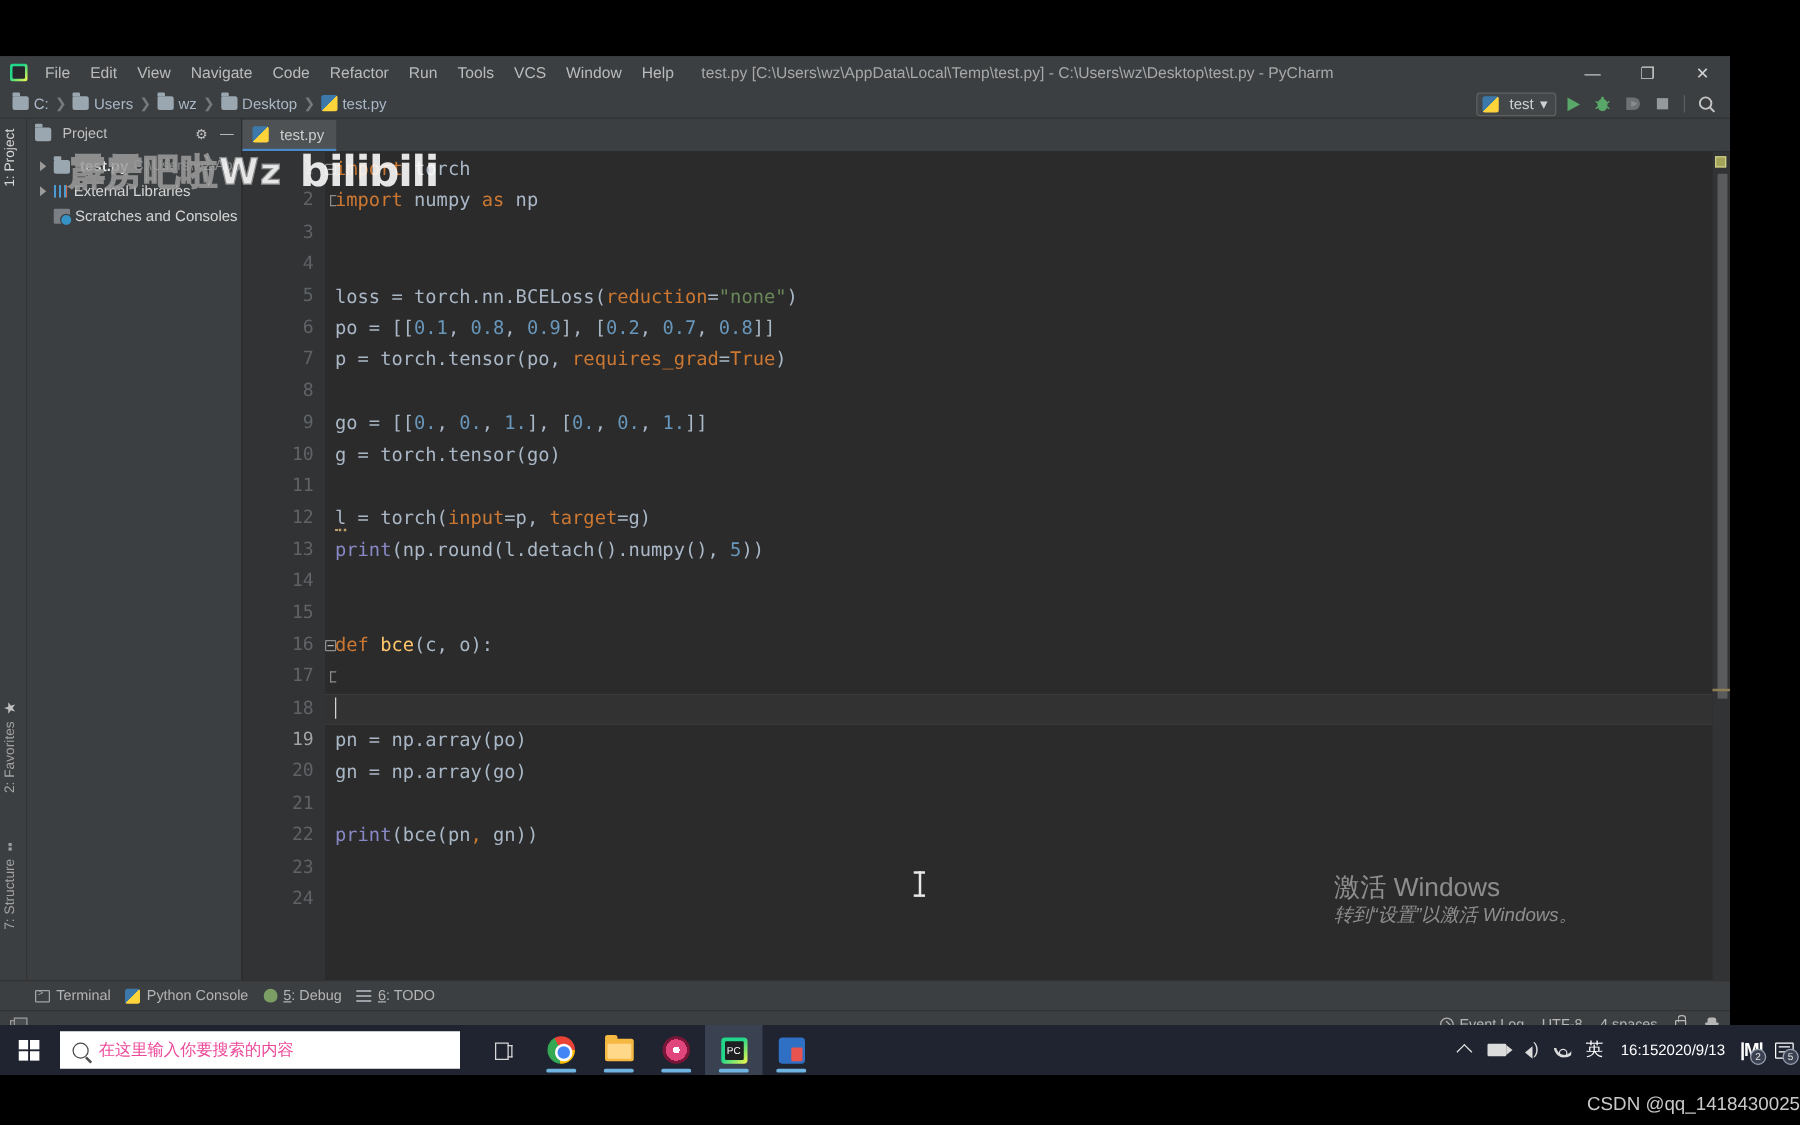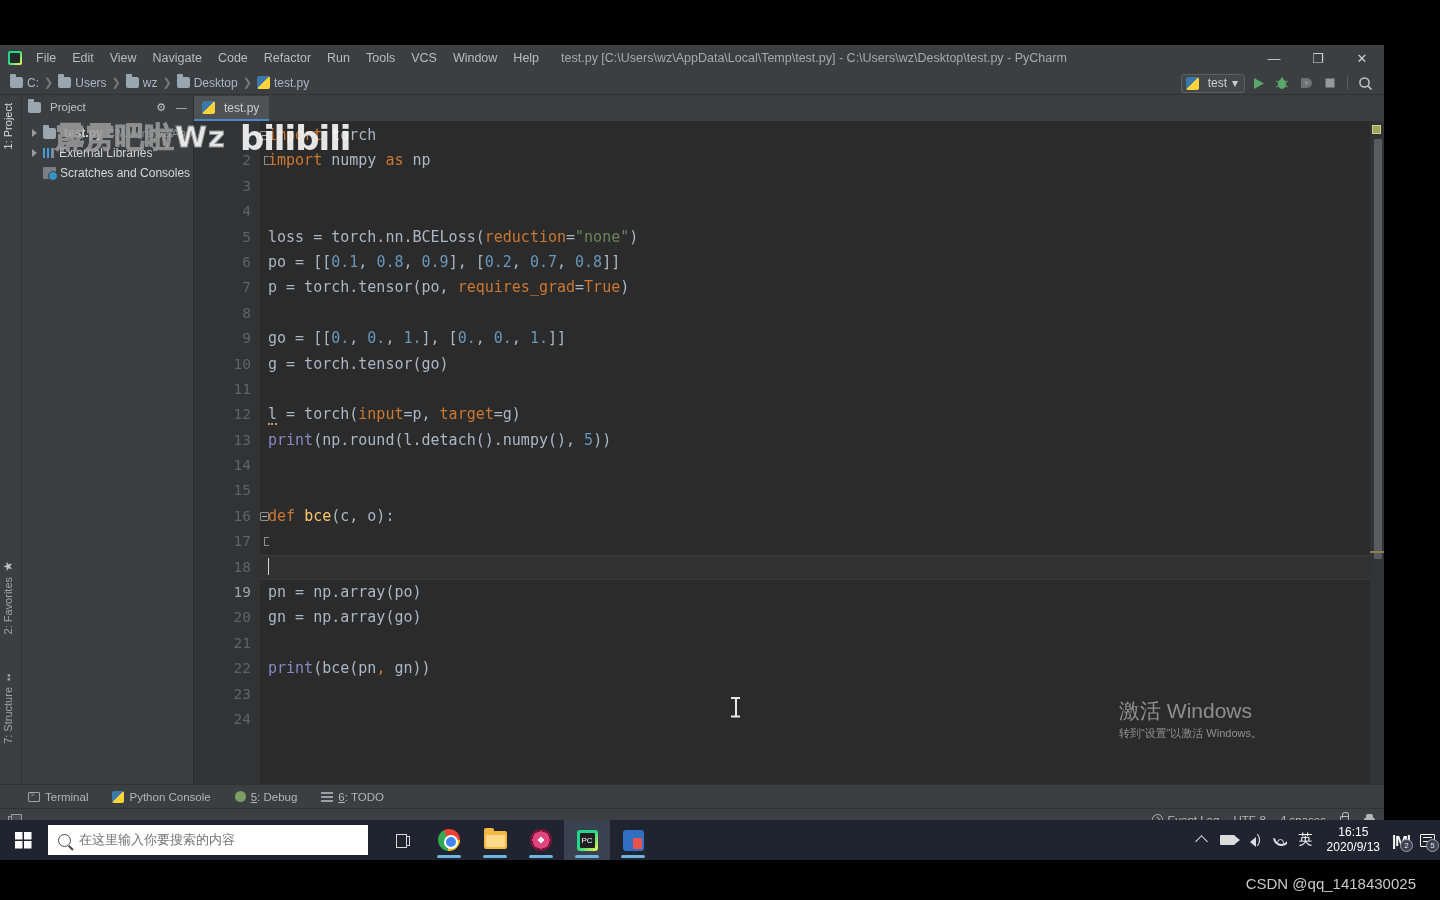--- a/index.html
+++ b/index.html
@@ -195,21 +195,21 @@
   
   .markerbar { width: 14px; background: #313335; flex:none; position: relative; }
   .insp-sq { position:absolute; right:3px; top:4px; width:9px; height:9px; background:#a4a35a; border:1px solid #cfcf8a;}
   .scrollzone { position:absolute; right:1px; top:18px; width:10px; bottom:60px; }
   .scrollthumb { position:absolute; left:1px; top:0; width:8px; height:420px; background:#595b5d; border-radius:1px;}
   .marker-line { position:absolute; right:0; top:430px; width:14px; height:2px; background:#8d7e55;}
 
   
   .bottombar {
     height: 24px; background: #3c3f41; display:flex; align-items:center;
-    gap: 24px; padding-left: 28px; border-top: 1px solid #323232; position: relative;
+    gap: 12px; padding-left: 28px; border-top: 1px solid #323232; position: relative;
   }
   .btool { display:flex; align-items:center; gap:5px; font-size: 11.5px; color:#b4b4b4; }
   .btool u { text-decoration: underline; }
   .term-ico{width:12px;height:10px;border:1px solid #a3a3a3;border-radius:1px;position:relative;}
   .term-ico::after{content:">";position:absolute;left:1px;top:-3px;font-size:8px;color:#a3a3a3;}
   .pyc-ico{width:12px;height:12px;border-radius:2px;background:linear-gradient(135deg,#3c78aa 0 50%,#ffd43b 50% 100%);}
   .bug-ico{width:11px;height:11px;border-radius:50% 50% 45% 45%;background:#7a9e63;position:relative;}
   .todo-ico{width:12px;height:10px;background:
      linear-gradient(#9aa0a6 0 2px, transparent 2px 4px) repeat-y;
      background-size:12px 4px;}
@@ -248,23 +248,23 @@
   }
   .wm-bili .logo {
     font-size: 34px; font-weight: bold; color: #ffffff; letter-spacing: -1px;
     font-family: "DejaVu Sans", sans-serif;
   }
   .wm-winact {
     position: absolute; right: 122px; bottom: 78px; text-align: left;
     color: #dedede; pointer-events: none; opacity: .55;
   }
   .wm-winact .l1 { font-size: 21px; line-height: 26px; }
-  .wm-winact .l2 { font-size: 11px; line-height: 18px; }
+  .wm-winact .l2 { font-size: 15px; line-height: 18px; font-style: italic; }
   .wm-csdn {
-    position: absolute; right: 24px; bottom: 8px; color: #c9c9c9;
+    position: absolute; right: 0; bottom: 8px; color: #c9c9c9;
     font-size: 15px; pointer-events:none;
   }
 
   
   .taskbar {
     position: absolute; left:0; bottom: 40px; width: 1440px; height: 40px;
     background: #1f2430; display: flex; align-items: center;
   }
   .start {
     width: 46px; height: 40px; display:flex; align-items:center; justify-content:center;
@@ -276,21 +276,21 @@
       linear-gradient(#ffffff,#ffffff) 9.5px 0/7.5px 7.5px no-repeat,
       linear-gradient(#ffffff,#ffffff) 0 9.5px/7.5px 7.5px no-repeat,
       linear-gradient(#ffffff,#ffffff) 9.5px 9.5px/7.5px 7.5px no-repeat;
   }
   .searchbox {
     width: 320px; height: 30px; background: #ffffff; display:flex; align-items:center;
     gap: 8px; padding-left: 10px; margin-left: 2px;
   }
   .search-ico { width:13px;height:13px;border:1.6px solid #4a4a4a;border-radius:50%;position:relative;flex:none;}
   .search-ico::after{content:"";position:absolute;right:-4px;bottom:-3px;width:6px;height:1.6px;background:#4a4a4a;transform:rotate(45deg);}
-  .search-ph { font-size: 13px; color: #737373; font-family:"DejaVu Sans", sans-serif;}
+  .search-ph { font-size: 13px; color: #ec4899; font-family:"DejaVu Sans", sans-serif;}
   .tb-apps { display:flex; align-items:center; margin-left: 12px; height: 40px; }
   .tb-app {
     width: 46px; height: 40px; display:flex; align-items:center; justify-content:center;
     position: relative;
   }
   .tb-app.active { background: #3a4151; }
   .tb-app.run::after{
     content:""; position:absolute; bottom:2px; left:11px; width:24px; height:3px;
     background:#6fb3e0; border-radius:2px;
   }
@@ -329,21 +329,21 @@
   .cam-ico::after{content:"";position:absolute;right:-5px;top:1px;border-left:5px solid #dcdcdc;border-top:4px solid transparent;border-bottom:4px solid transparent;}
   .spk-ico{width:8px;height:9px;position:relative;}
   .spk-ico::before{content:"";position:absolute;left:0;top:1px;border-right:6px solid #dcdcdc;border-top:5px solid transparent;border-bottom:5px solid transparent;}
   .spk-ico::after{content:")";position:absolute;left:7px;top:-5px;font-size:13px;color:#dcdcdc;}
   .wifi-ico{width:15px;height:12px;position:relative;overflow:hidden;}
   .wifi-ico::before{content:"";position:absolute;left:1px;bottom:0;width:13px;height:13px;
     border:2px solid #dcdcdc;border-radius:50%;clip-path: polygon(0 55%,100% 55%,100% 100%,0 100%);}
   .wifi-ico::after{content:"";position:absolute;left:5px;bottom:0;width:5px;height:5px;
     border:1.5px solid #dcdcdc;border-radius:50%;}
   .ime { font-size: 14px; color:#ffffff; font-family:"DejaVu Sans", sans-serif;}
-  .clock { display:flex; flex-direction:column; align-items:center; justify-content:center;
+  .clock { display:flex; flex-direction:row; align-items:center; justify-content:center;
     height:40px; padding: 0 8px; color:#ffffff; font-size: 12px; line-height: 15px;}
   .badge-ico { width: 26px; height: 40px; display:flex; align-items:center; justify-content:center; position:relative;}
   .badge {
     position:absolute; right:1px; bottom: 8px; width:13px;height:13px; border-radius:50%;
     background:#3c4252; border:1px solid #9aa3b2; color:#e6e6e6; font-size:8px;
     display:flex;align-items:center;justify-content:center;
   }
   .msg-glyph { color:#ffffff; font-size:15px; font-weight:bold; letter-spacing:-1px;}
   .notif-glyph { width:15px;height:13px;border:1.6px solid #ffffff;border-radius:1px; position:relative;}
   .notif-glyph::after{content:"";position:absolute;left:2px;top:2px;right:2px;height:1.5px;background:#fff;

